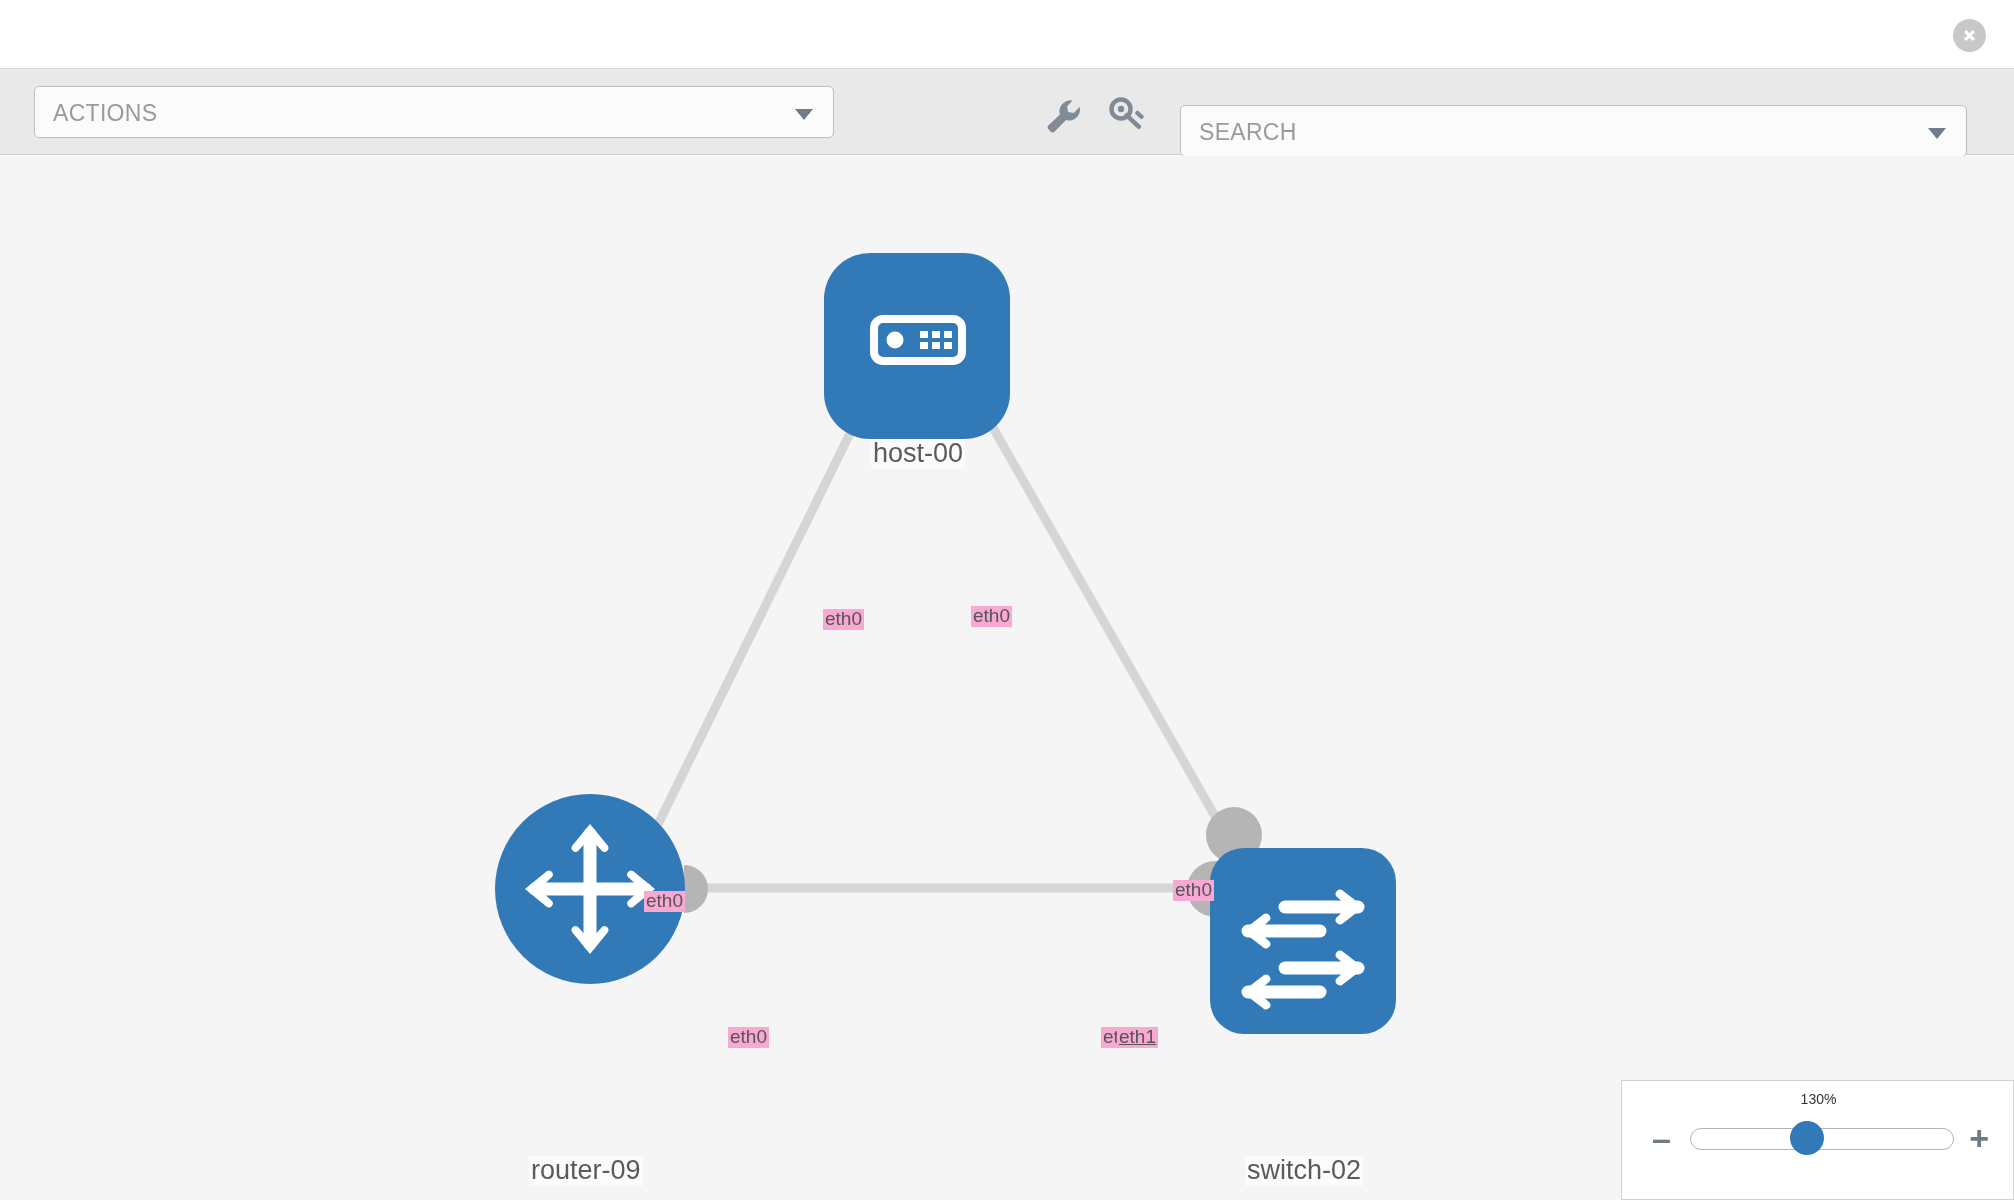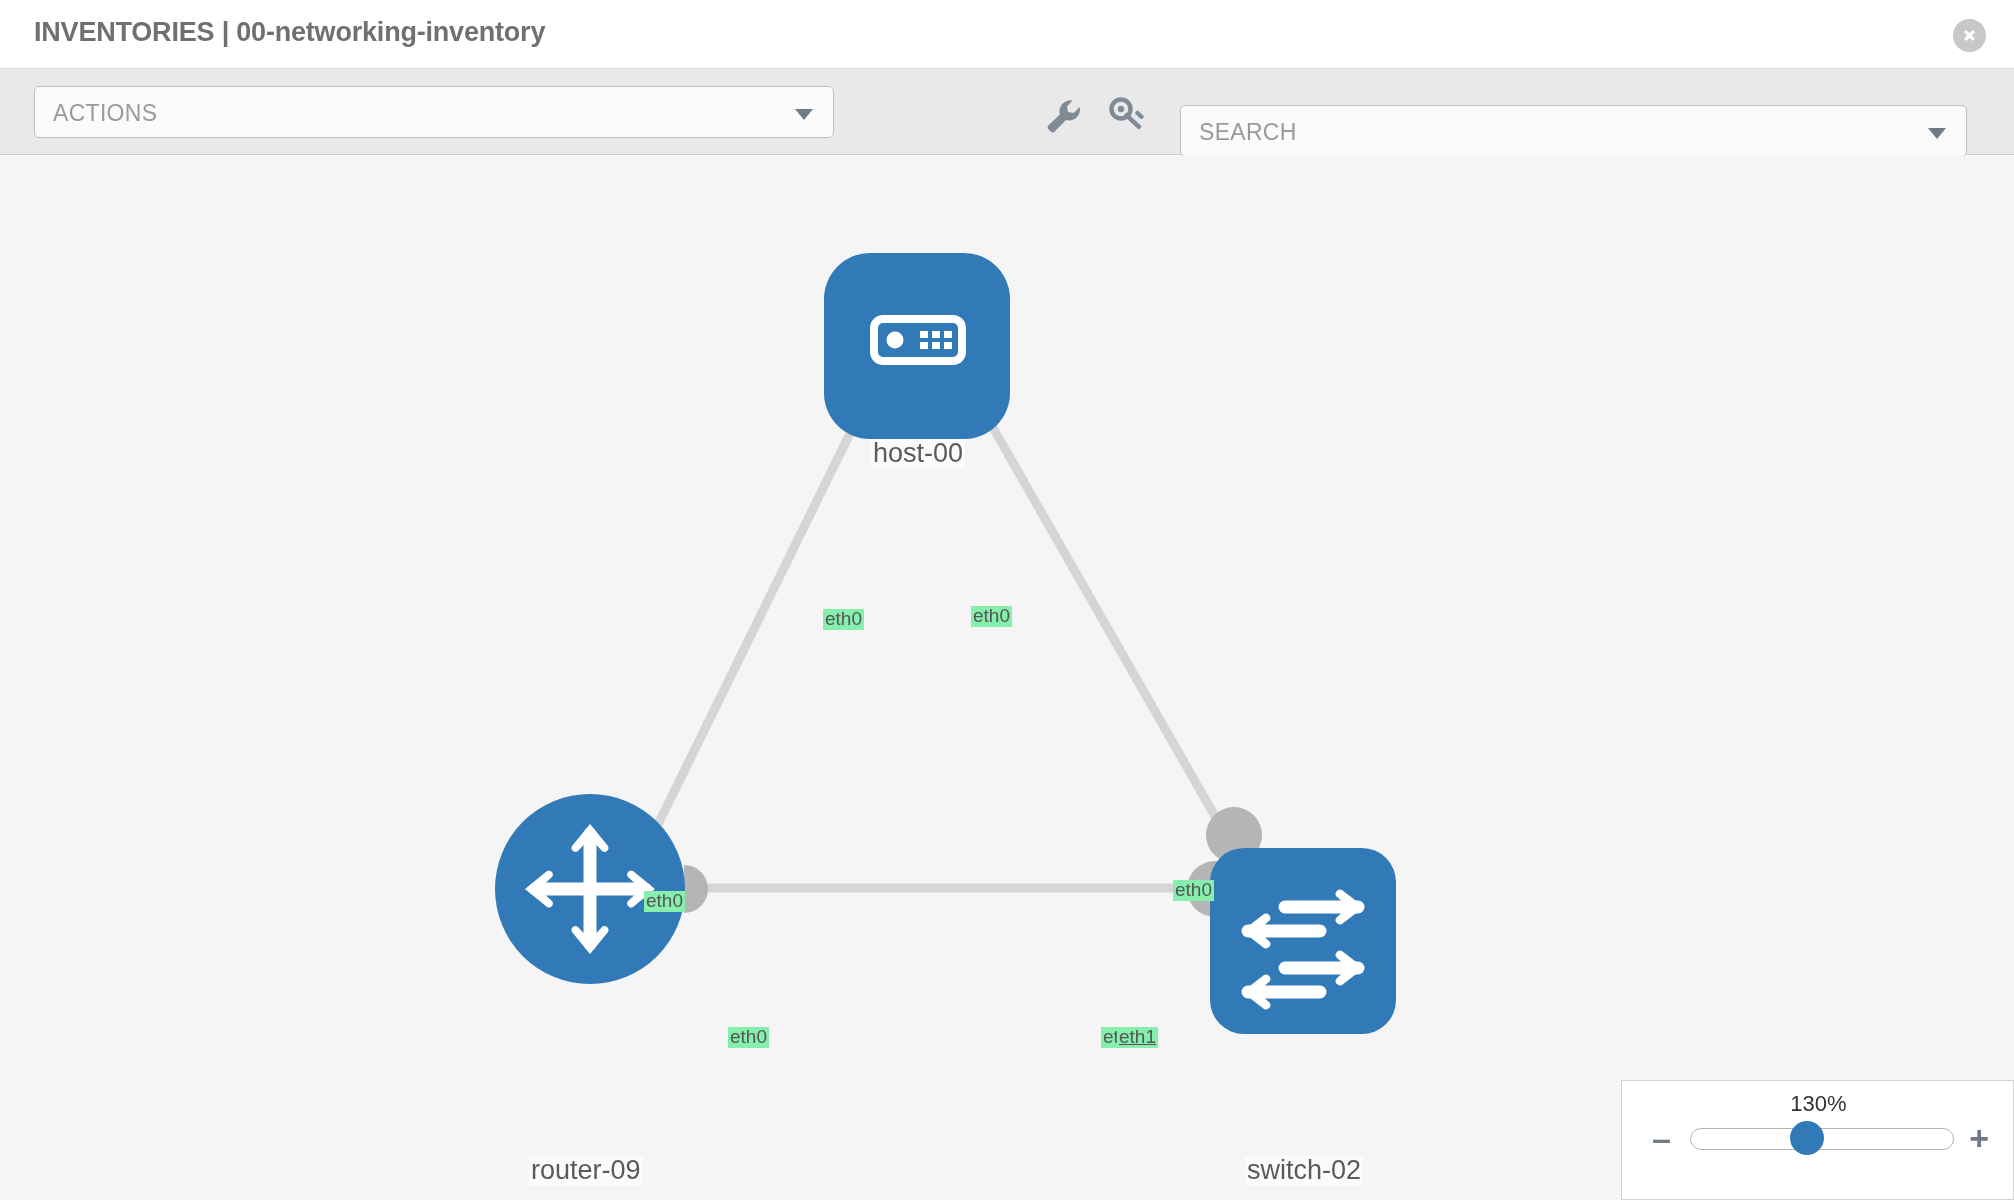--- a/index.html
+++ b/index.html
@@ -143,21 +143,21 @@
     color: #5a5a5a;
     background: #fbfbfb;
     white-space: nowrap;
     padding: 0 2px;
     line-height: 1.1;
   }
   .iface-label {
     position: absolute;
     font-size: 19px;
     color: #555555;
-    background: #86efac;
+    background: #f9a8d4;
     white-space: nowrap;
     padding: 0 2px;
     line-height: 1.1;
   }
 
   
   .zoom-widget {
     position: absolute;
     left: 1621px;
     top: 1080px;
@@ -165,21 +165,21 @@
     height: 120px;
     background: #ffffff;
     border: 1px solid #d2d2d2;
   }
   .zoom-value {
     position: absolute;
     top: 10px;
     left: 0;
     width: 393px;
     text-align: center;
-    font-size: 22px;
+    font-size: 14px;
     color: #333333;
   }
   .zoom-minus, .zoom-plus {
     position: absolute;
     top: 40px;
     font-size: 34px;
     color: #6f7b87;
     font-weight: bold;
     cursor: pointer;
     line-height: 1;
@@ -209,21 +209,20 @@
     background: #3279b7;
     cursor: pointer;
   }
 </style>
 </head>
 <body>
 
 <div id="app">
 
   <div class="header">
-    <div class="header-title">INVENTORIES | 00-networking-inventory</div>
     <div class="close-button">
       <svg width="33" height="33" viewBox="0 0 33 33">
         <path d="M11 10.2 L13.2 8 L16.5 11.3 L19.8 8 L22 10.2 L18.7 13.5 L22 16.8 L19.8 19 L16.5 15.7 L13.2 19 L11 16.8 L14.3 13.5 Z" transform="translate(0,3)" fill="#ffffff"></path>
       </svg>
     </div>
   </div>
 
   <div class="toolbar">
 
     <div class="actions-select">

